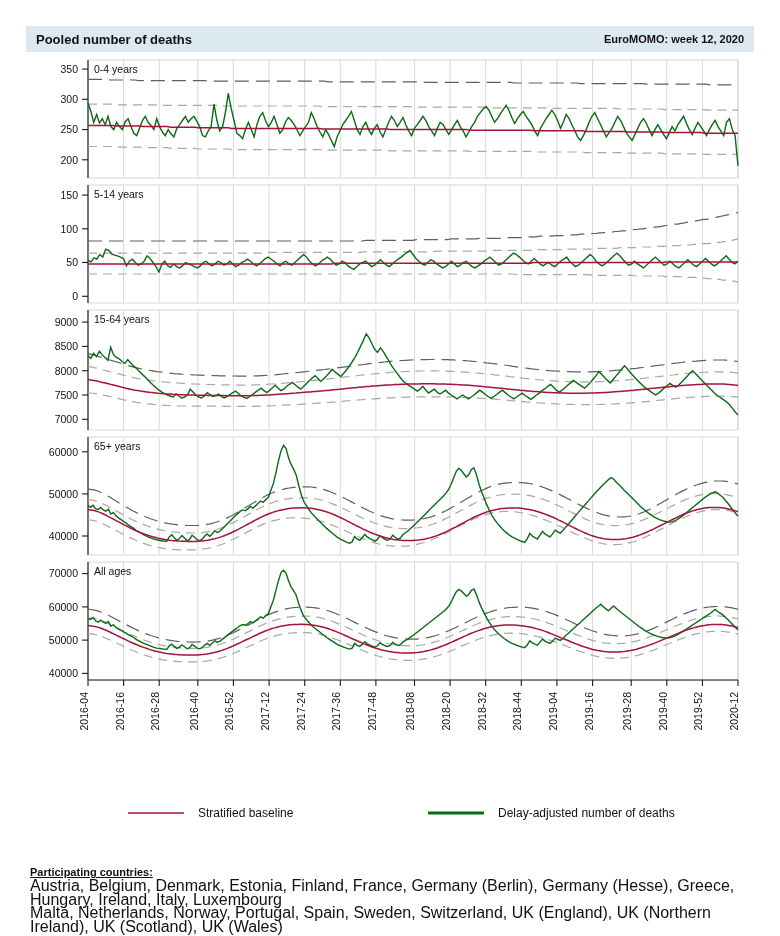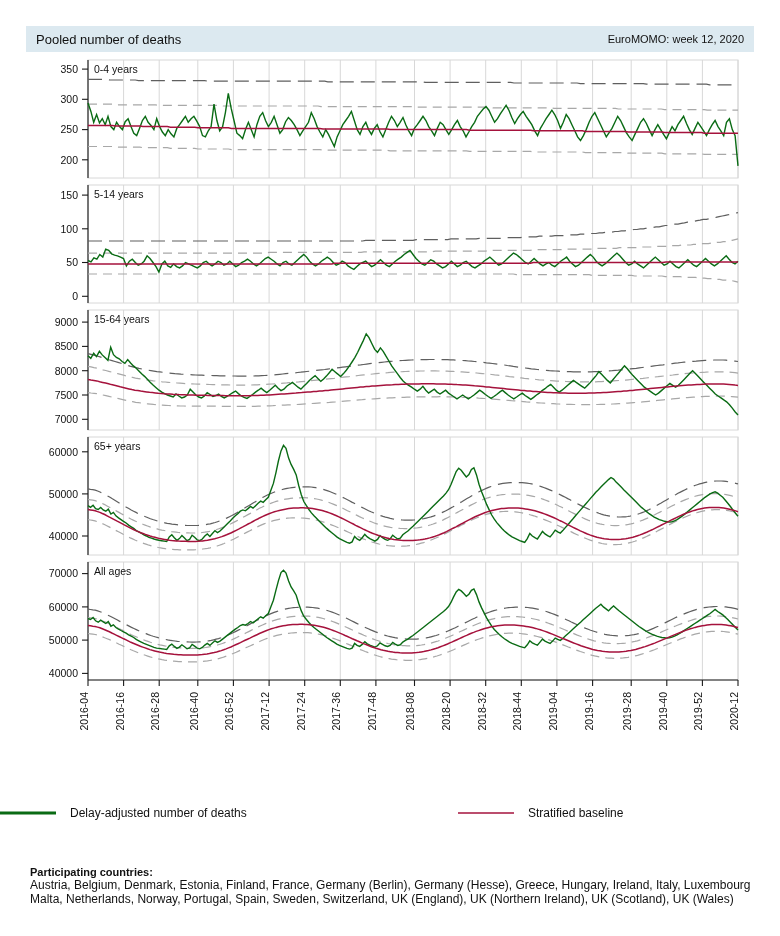--- a/index.html
+++ b/index.html
@@ -11,21 +11,21 @@
     color:#1a1a1a;
     overflow:hidden;
   }
   #app{position:relative;width:780px;height:936px;}
 
   
   .header-bar{
     position:absolute;left:26px;top:26px;width:728px;height:26px;
     background:#dce9f0;
     display:flex;align-items:center;justify-content:space-between;
-    padding:12px 10px;box-sizing:border-box;
+    padding:12px 10px;box-sizing:border-box;font-weight:bold;
   }
   .header-title{font-size:13px;color:#111;}
   .header-meta{font-size:11px;color:#111;margin-left:23px;}
 
   
   .chart-area{position:absolute;left:0;top:55px;width:780px;height:720px;}
   svg{display:block;}
   .panel-label{font-size:10.5px;fill:#111;font-family:"Liberation Sans",sans-serif;}
   .tick-label{font-size:10.5px;fill:#111;font-family:"Liberation Sans",sans-serif;}
   .xaxis-title{font-size:12px;fill:#111;font-family:"Liberation Sans",sans-serif;}
@@ -44,22 +44,22 @@
   .legend{position:absolute;left:0;top:800px;width:780px;height:52px;}
   .legend-row{display:flex;width:780px;height:26px;align-items:center;}
   .legend-cell{display:flex;align-items:center;}
   .legend-cell.c1{margin-left:128px;width:300px;}
   .legend-cell.c2{width:330px;}
   .legend-swatch{width:56px;height:12px;margin-right:14px;flex:none;}
   .legend-text{font-size:12px;color:#111;white-space:nowrap;}
 
   
   .footer{position:absolute;left:30px;top:866px;width:730px;}
-  .footer-title{font-size:11px;font-weight:bold;color:#111;margin-bottom:1px;}
-  .footer-line{font-size:12px;color:#111;line-height:13.5px;}
+  .footer-title{font-size:11px;font-weight:bold;color:#111;margin-bottom:1px;text-decoration:underline;}
+  .footer-line{font-size:16px;color:#111;line-height:13.5px;}
 </style>
 </head>
 <body>
 
 <div id="app">
 
   <div class="header-bar">
     <span class="header-title">Pooled number of deaths</span>
     <span class="header-meta">EuroMOMO: week 12, 2020</span>
   </div>
@@ -289,32 +289,32 @@
           <text x="702.3835616438356" y="637" class="tick-label" text-anchor="end" transform="rotate(-90 702.3835616438356 637)">2019-52</text>
           <line x1="738.0" y1="625" x2="738.0" y2="631" class="tickmark"></line>
           <text x="738" y="637" class="tick-label" text-anchor="end" transform="rotate(-90 738 637)">2020-12</text>
           <text x="413" y="733" class="xaxis-title" text-anchor="middle">Year week</text>
         </g>
       </svg>
   </div>
 
   <div class="legend">
     <div class="legend-row">
+      <div class="legend-cell c1">
+        <svg class="legend-swatch" viewBox="0 0 56 12">
+          <line x1="0" y1="6" x2="56" y2="6" stroke="#a5123c" stroke-width="1.6"></line>
+        </svg>
+        <span class="legend-text">Stratified baseline</span>
+      </div>
       <div class="legend-cell c2">
         <svg class="legend-swatch" viewBox="0 0 56 12">
           <line x1="0" y1="6" x2="56" y2="6" stroke="#0a6b14" stroke-width="3.2"></line>
         </svg>
         <span class="legend-text">Delay-adjusted number of deaths</span>
       </div>
-      <div class="legend-cell c1">
-        <svg class="legend-swatch" viewBox="0 0 56 12">
-          <line x1="0" y1="6" x2="56" y2="6" stroke="#a5123c" stroke-width="1.6"></line>
-        </svg>
-        <span class="legend-text">Stratified baseline</span>
-      </div>
     </div>
     <div class="legend-row">
     </div>
   </div>
 
   <div class="footer">
     <div class="footer-title">Participating countries:</div>
     <div class="footer-line">Austria, Belgium, Denmark, Estonia, Finland, France, Germany (Berlin), Germany (Hesse), Greece, Hungary, Ireland, Italy, Luxembourg</div>
     <div class="footer-line">Malta, Netherlands, Norway, Portugal, Spain, Sweden, Switzerland, UK (England), UK (Northern Ireland), UK (Scotland), UK (Wales)</div>
   </div>

